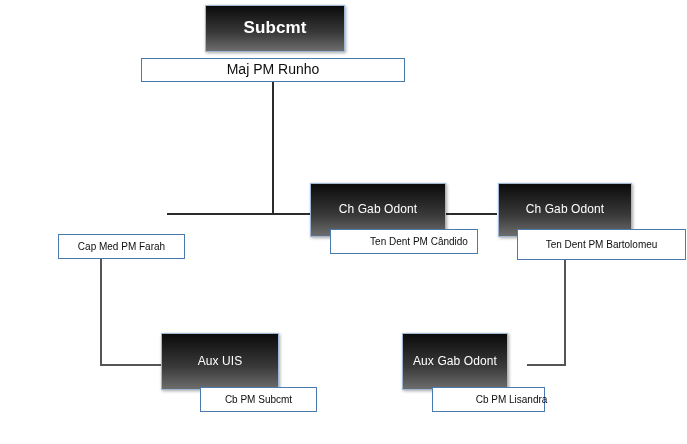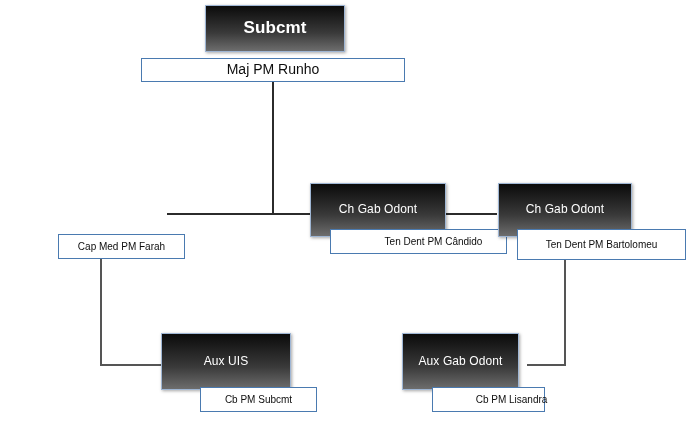--- a/index.html
+++ b/index.html
@@ -95,38 +95,38 @@
     <span class="person-label">Maj PM Runho</span>
   </div>
 
   <div class="person-box" style="left:58px; top:234px; width:127px; height:25px;">
     <span class="person-label">Cap Med PM Farah</span>
   </div>
 
   <div class="unit-box" style="left:310px; top:183px; width:136px; height:54px;">
     <span class="unit-label">Ch Gab Odont</span>
   </div>
-  <div class="person-box" style="left:330px; top:229px; width:177px; height:25px;padding-left:30px;">
+  <div class="person-box" style="left:330px; top:229px; width:148px; height:25px;padding-left:30px;">
     <span class="person-label">Ten Dent PM Cândido</span>
   </div>
 
   <div class="unit-box" style="left:498px; top:183px; width:134px; height:54px;">
     <span class="unit-label">Ch Gab Odont</span>
   </div>
   <div class="person-box" style="left:517px; top:229px; width:169px; height:31px;">
     <span class="person-label">Ten Dent PM Bartolomeu</span>
   </div>
 
-  <div class="unit-box" style="left:161px; top:333px; width:130px; height:57px;">
+  <div class="unit-box" style="left:161px; top:333px; width:118px; height:57px;">
     <span class="unit-label">Aux UIS</span>
   </div>
   <div class="person-box" style="left:200px; top:387px; width:117px; height:25px;">
     <span class="person-label">Cb PM Subcmt</span>
   </div>
 
-  <div class="unit-box" style="left:402px; top:333px; width:117px; height:57px;">
+  <div class="unit-box" style="left:402px; top:333px; width:106px; height:57px;">
     <span class="unit-label">Aux Gab Odont</span>
   </div>
   <div class="person-box" style="left:432px; top:387px; width:113px; height:25px;padding-left:46px;">
     <span class="person-label">Cb PM Lisandra</span>
   </div>
 
 </div>
 
 </body></html>

